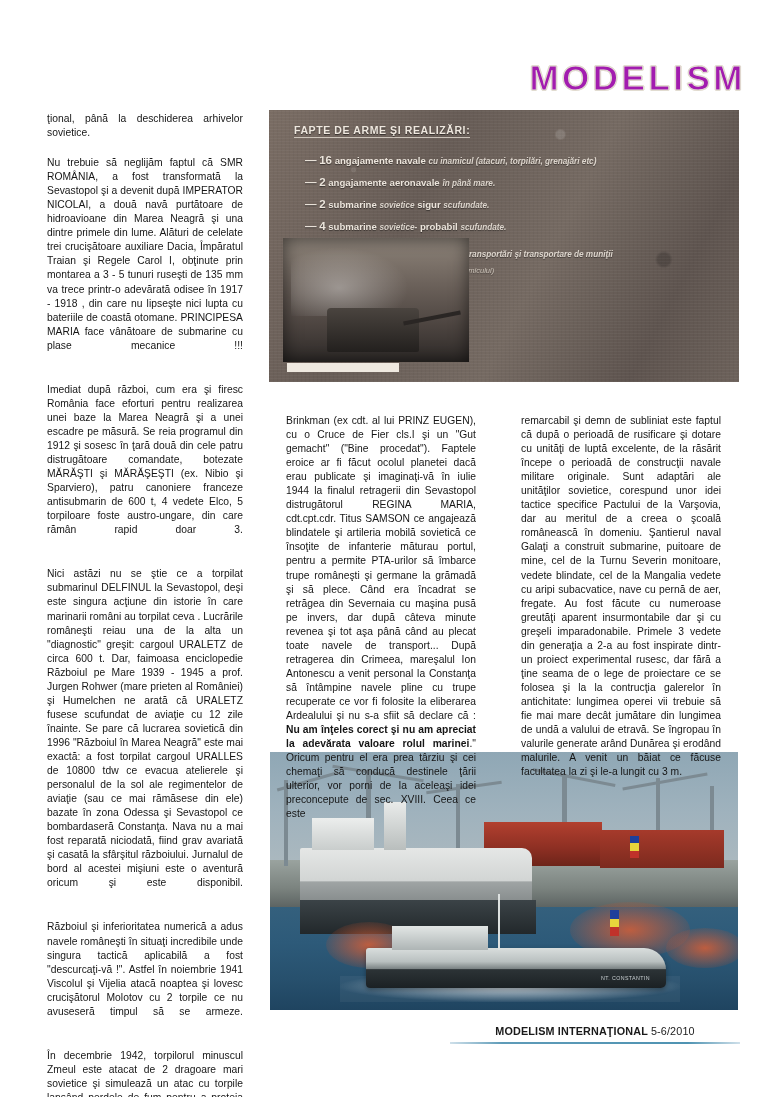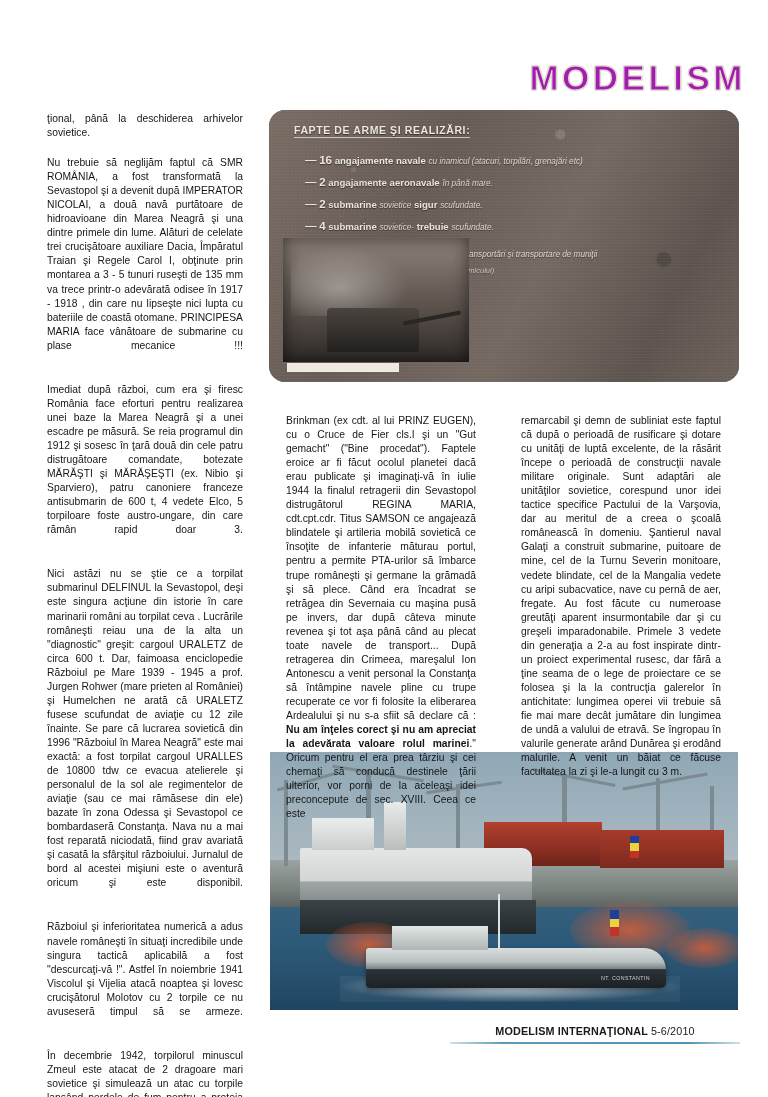--- a/index.html
+++ b/index.html
@@ -70,21 +70,20 @@
     overflow: hidden;
   }
 
   
   #poster {
     left: 269px;
     top: 110px;
     width: 470px;
     height: 272px;
     background: #6e625c;
-    border-radius: 16px;
   }
   #poster .grain {
     position: absolute;
     inset: 0;
     background:
       radial-gradient(circle at 18% 22%, rgba(255,255,255,0.10) 0 2px, transparent 3px),
       radial-gradient(circle at 62% 9%,  rgba(255,255,255,0.14) 0 4px, transparent 6px),
       radial-gradient(circle at 84% 55%, rgba(0,0,0,0.18) 0 6px, transparent 9px),
       radial-gradient(circle at 35% 78%, rgba(0,0,0,0.16) 0 7px, transparent 11px),
       linear-gradient(118deg, #7a6d64 0%, #675c56 32%, #756a62 58%, #5e544f 82%, #6d625b 100%);
@@ -119,20 +118,21 @@
   }
   #poster .pline .num {
     font-weight: bold;
     font-size: 11.5px;
   }
   #poster .pline .bold { font-weight: bold; }
   #poster .pline .ital {
     font-style: italic;
     font-size: 8.2px;
     opacity: 0.88;
+    font-weight: bold;
   }
   #poster .pline.big .num { font-size: 14px; }
   #poster .subnote {
     position: absolute;
     left: 40px;
     font-size: 7.6px;
     font-style: italic;
     color: #ded6cb;
     opacity: 0.85;
     text-shadow: 0 1px 1px rgba(0,0,0,0.45);
@@ -382,21 +382,21 @@
     <span class="ital">sovietice</span>
     <span class="bold">sigur</span>
     <span class="ital">scufundate.</span>
   </div>
 
   <div class="pline" style="top:110px;">
     <span class="num">—</span>
     <span class="num">4</span>
     <span class="bold">submarine</span>
     <span class="ital">sovietice-</span>
-    <span class="bold">trebuie</span>
+    <span class="bold">probabil</span>
     <span class="ital">scufundate.</span>
   </div>
 
   <div class="pline big" style="top:134px;left:28px;">
     <span class="num">—</span>
     <span class="num">1.056.000</span>
     <span class="ital">t ( = 105.000 vagoane)</span>
     <span class="ital">transportări şi transportare de muniţii</span>
   </div>
 

